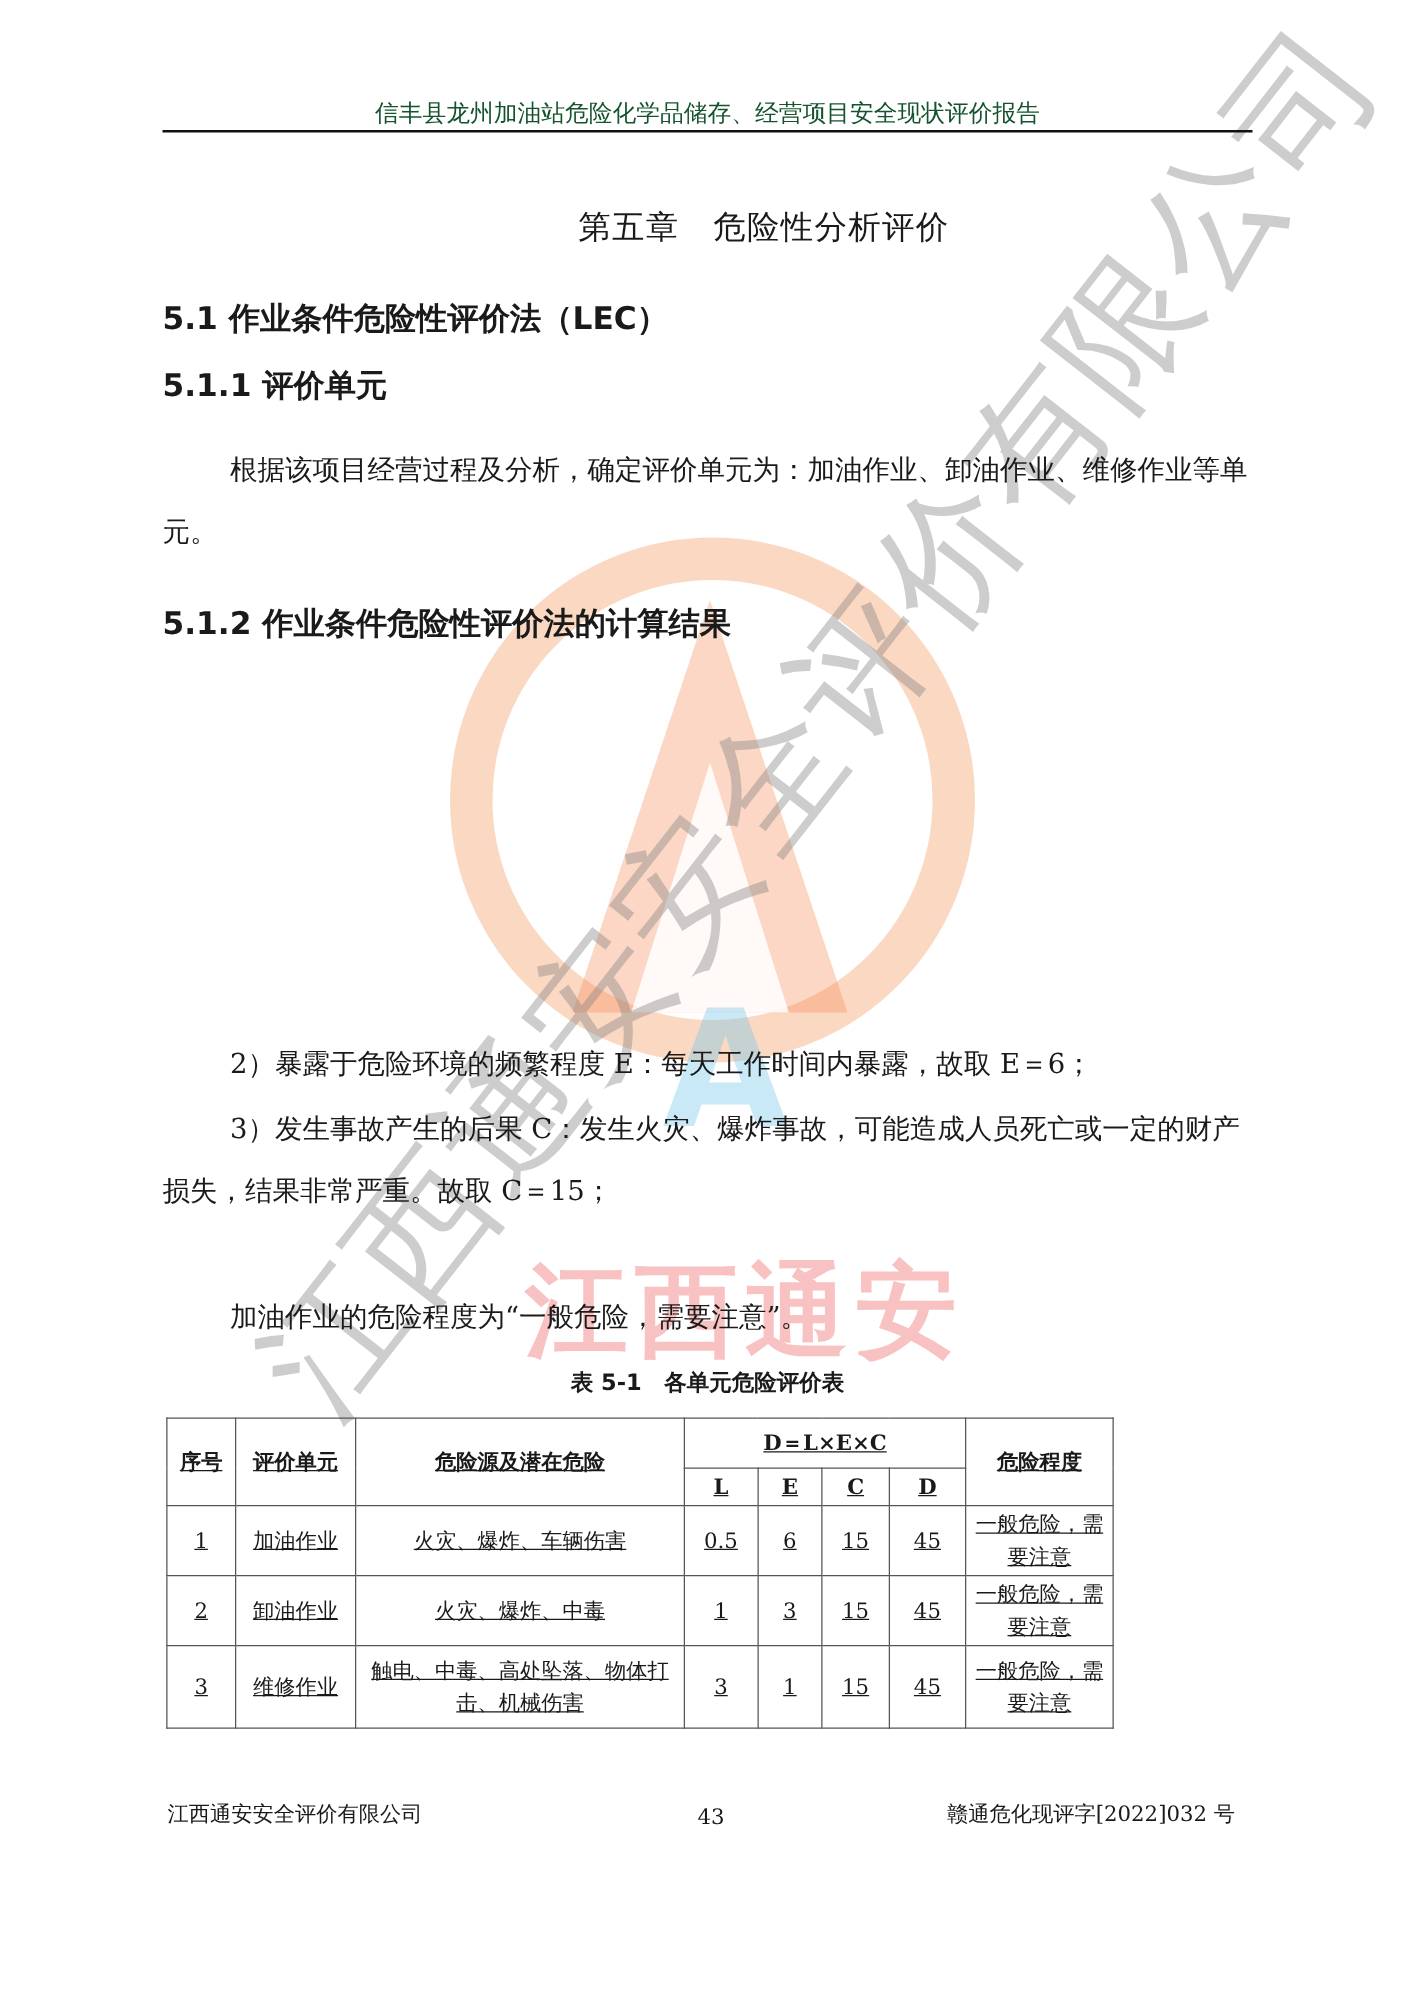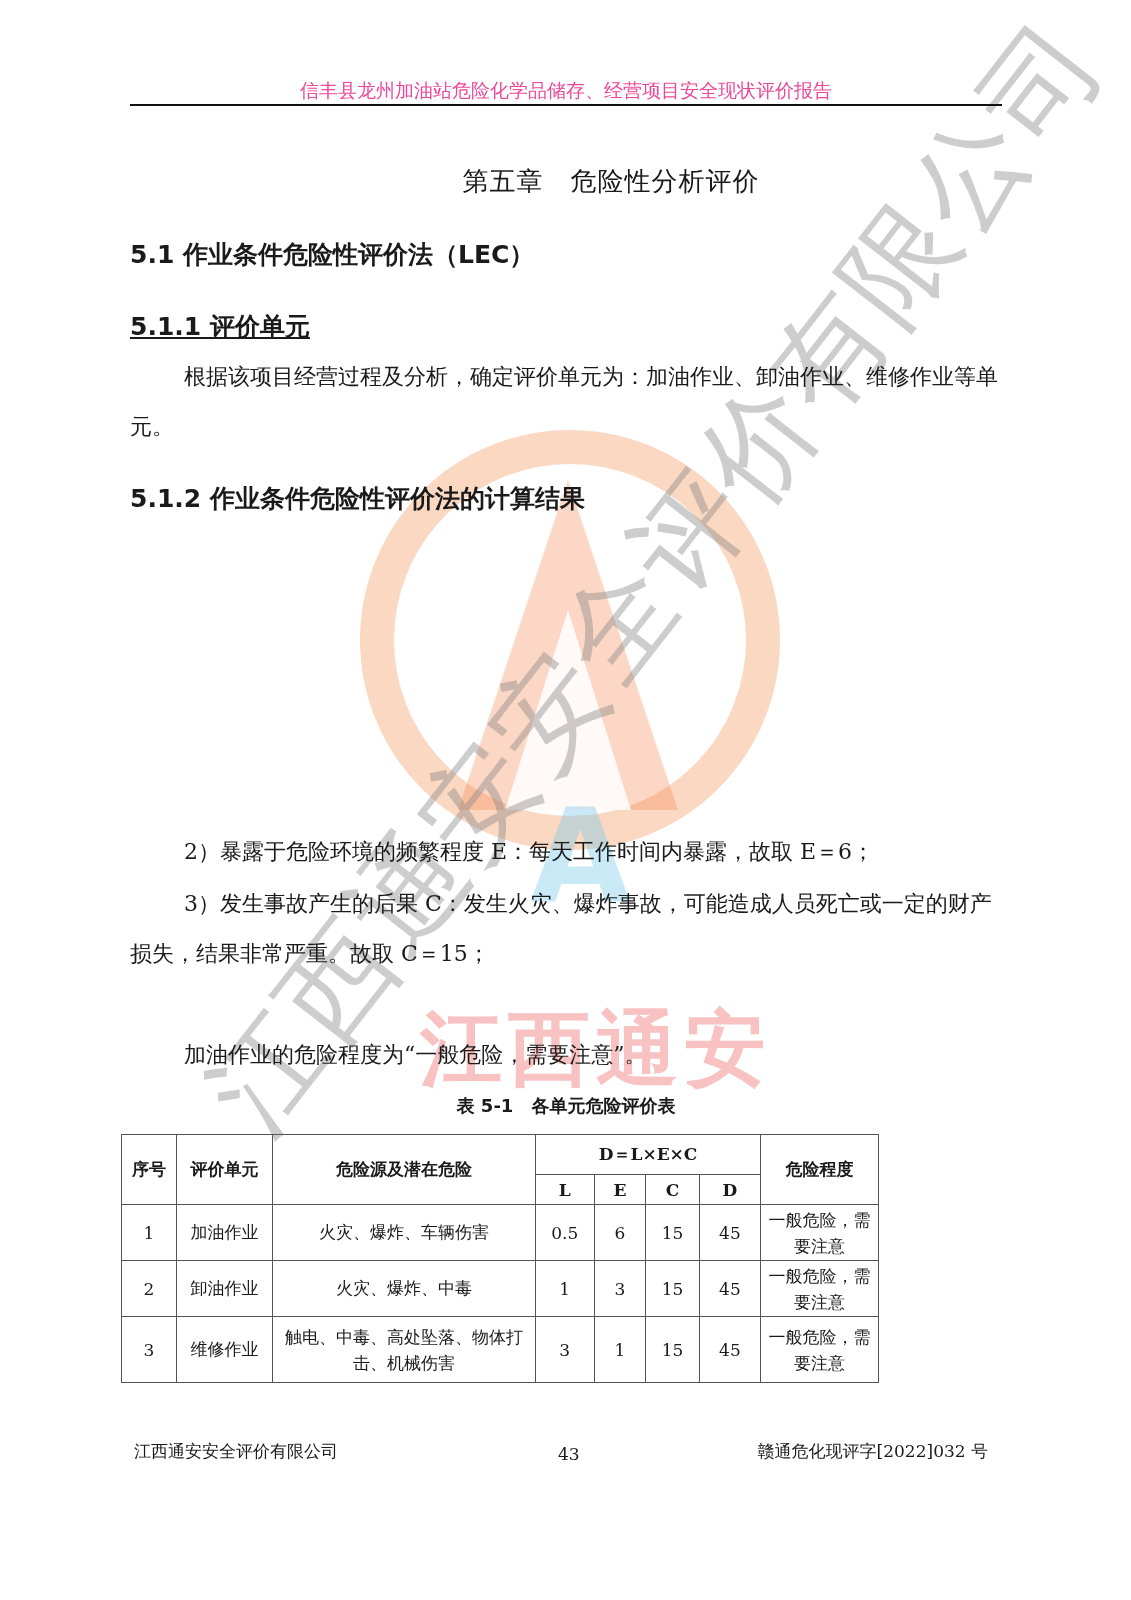--- a/index.html
+++ b/index.html
@@ -18,34 +18,34 @@
           border-bottom:200px solid #ffffff; opacity:0.85; }
   .wm-blue { position:absolute; left:530px; top:780px; font-family:"DejaVu Sans",sans-serif;
              font-size:130px; font-weight:bold; color:rgba(120,200,235,0.40); }
   .wm-red { position:absolute; left:420px; top:995px; font-family:"DejaVu Sans",sans-serif;
             font-size:82px; font-weight:bold; color:rgba(240,110,110,0.42); letter-spacing:6px; }
   .wm-gray { position:absolute; left:175px; top:1070px; transform-origin:0 0; transform:rotate(-52deg);
              font-family:"DejaVu Sans",sans-serif; font-size:112px; color:rgba(130,130,130,0.40);
              white-space:nowrap; letter-spacing:2px; }
 
   .header-title { position:absolute; left:130px; width:872px; top:78px; text-align:center;
-                  font-size:19px; color:#ec4899; }
+                  font-size:19px; color:#14532d; }
   .header-rule { position:absolute; left:130px; width:872px; top:104px; height:2px; background:#111; }
 
   .chapter { position:absolute; left:125px; width:972px; top:164px; text-align:center;
              font-family:"DejaVu Sans",sans-serif; font-weight:normal; font-size:26px; letter-spacing:1px; }
   .h2 { position:absolute; left:130px; font-family:"DejaVu Sans",sans-serif; font-weight:bold; font-size:25px; }
   .para { position:absolute; left:130px; width:872px; font-size:22px; line-height:50px; }
   .indent { text-indent:54px; }
 
   .caption { position:absolute; left:130px; width:872px; top:1094px; text-align:center;
              font-family:"DejaVu Sans",sans-serif; font-weight:bold; font-size:18px; }
 
-  table.risk { position:absolute; left:121px; top:1134px; width:758px; border-collapse:collapse;
-               font-size:17px; }
+  table.risk { position:absolute; left:133px; top:1134px; width:758px; border-collapse:collapse;
+               font-size:17px;text-decoration:underline; }
   table.risk td, table.risk th { border:1px solid #555; text-align:center; vertical-align:middle; padding:0 4px; }
   table.risk th { font-family:"DejaVu Sans",sans-serif; font-weight:bold; font-size:17px; }
   table.risk .hdr1 { height:40px; }
   table.risk .hdr2 { height:30px; }
   table.risk .row { height:56px; }
   table.risk .lvl { line-height:26px; }
 
   .footer-left { position:absolute; left:134px; top:1440px; font-size:17px; }
   .footer-mid { position:absolute; left:558px; top:1444px; font-size:17px; }
   .footer-right { position:absolute; right:143px; top:1440px; font-size:17px; }
@@ -61,21 +61,21 @@
   <div class="wm-blue">A</div>
   <div class="wm-red">江西通安</div>
   <div class="wm-gray">江西通安安全评价有限公司</div>
 
   <div class="header-title">信丰县龙州加油站危险化学品储存、经营项目安全现状评价报告</div>
   <div class="header-rule"></div>
 
   <div class="chapter">第五章　危险性分析评价</div>
 
   <div class="h2" style="top:238px;">5.1 作业条件危险性评价法（LEC）</div>
-  <div class="h2" style="top:310px;text-decoration:underline;">5.1.1 评价单元</div>
+  <div class="h2" style="top:292px;">5.1.1 评价单元</div>
   <div class="para indent" style="top:352px;">根据该项目经营过程及分析，确定评价单元为：加油作业、卸油作业、维修作业等单元。</div>
 
   <div class="h2" style="top:482px;">5.1.2 作业条件危险性评价法的计算结果</div>
   <div class="para indent" style="top:827px;">2）暴露于危险环境的频繁程度 E：每天工作时间内暴露，故取 E＝6；</div>
   <div class="para indent" style="top:879px;">3）发生事故产生的后果 C：发生火灾、爆炸事故，可能造成人员死亡或一定的财产损失，结果非常严重。故取 C＝15；</div>
   <div class="para indent" style="top:1030px;">加油作业的危险程度为“一般危险，需要注意”。</div>
 
   <div class="caption">表 5-1　各单元危险评价表</div>
   <table class="risk">
     <colgroup>

